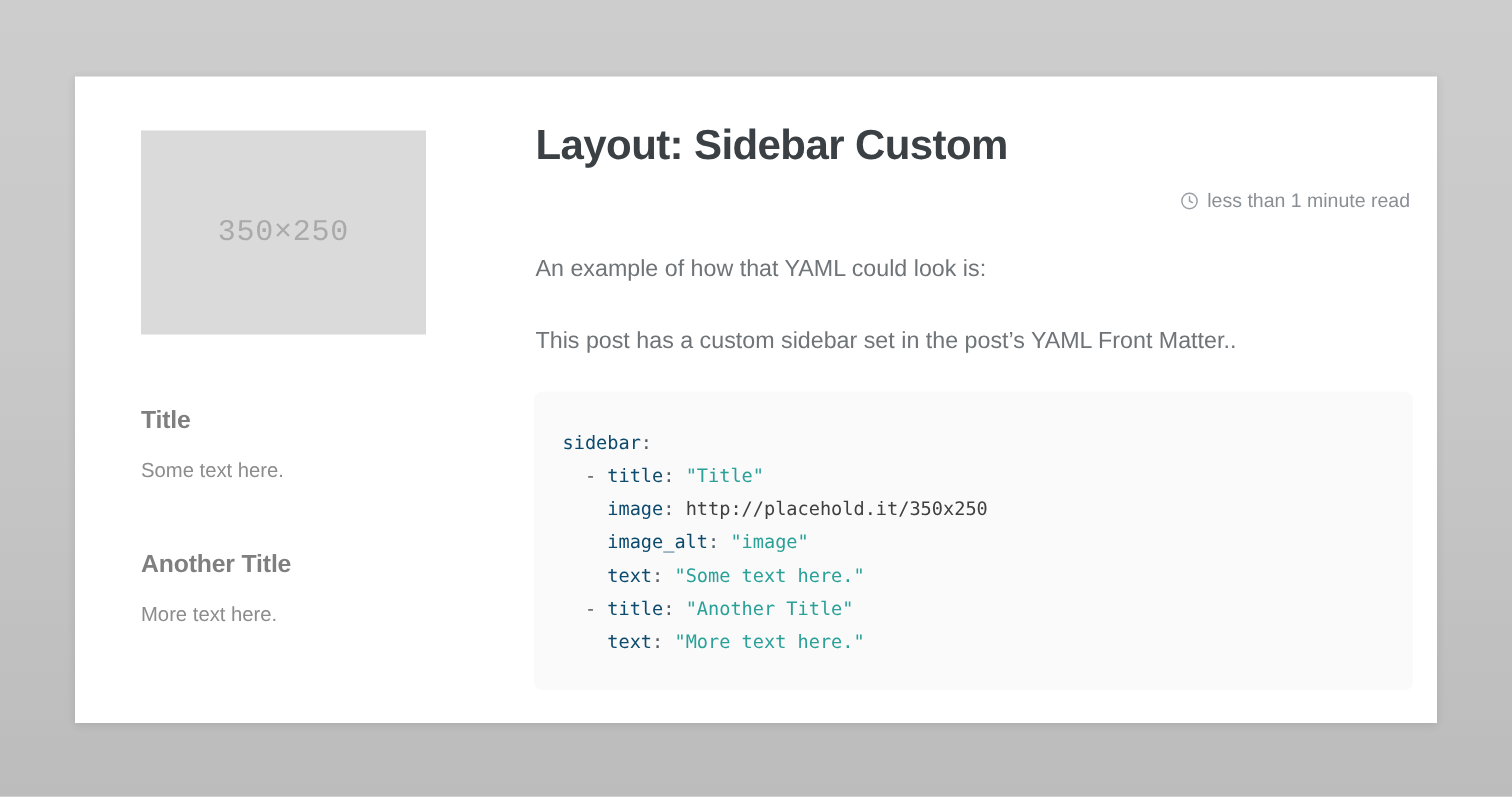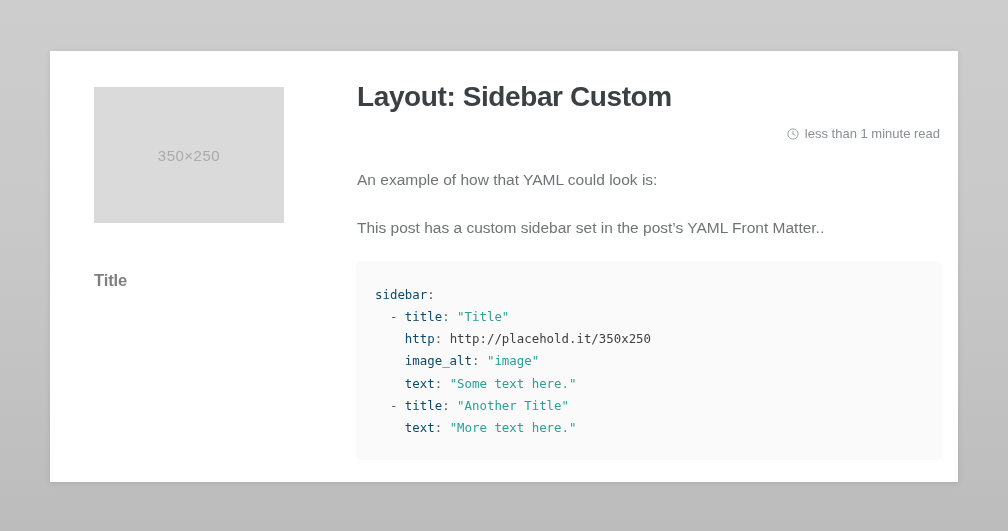--- a/index.html
+++ b/index.html
@@ -48,22 +48,22 @@
   }
   .author-figure {
     width: 190px;
     height: 136px;
     background: #dadada;
     display: flex;
     align-items: center;
     justify-content: center;
   }
   .author-figure-label {
-    font-family: Liberation Sans, sans-serif;
-    font-size: 15px;
+    font-family: Liberation Mono, monospace;
+    font-size: 20px;
     letter-spacing: 0.5px;
     color: #aaaaaa;
     user-select: none;
   }
   .sidebar-block { margin-top: 0; }
   .sidebar-title {
     font-size: 16.5px;
     font-weight: bold;
     color: #7f7f7f;
     margin: 0;
@@ -148,22 +148,27 @@
   <div class="card-inner">
 
     <aside class="sidebar">
 
       <div class="author-figure">
         <span class="author-figure-label">350×250</span>
       </div>
 
       <div class="sidebar-block first">
         <h3 class="sidebar-title">Title</h3>
-      </div>
-
+        <p class="sidebar-text">Some text here.</p>
+      </div>
+
+      <div class="sidebar-block next">
+        <h3 class="sidebar-title">Another Title</h3>
+        <p class="sidebar-text">More text here.</p>
+      </div>
 
     </aside>
 
     <main class="main">
 
       <h1 class="post-title">Layout: Sidebar Custom</h1>
 
       <div class="post-meta">
         <svg class="clock-icon" viewBox="0 0 16 16">
           <circle cx="8" cy="8" r="6.8" fill="none" stroke="#9aa0a5" stroke-width="1.3"></circle>
@@ -173,21 +178,21 @@
         <span>less than 1 minute read</span>
       </div>
 
       <p class="post-p second">An example of how that YAML could look is:</p>
 
       <p class="post-p">This post has a custom sidebar set in the post’s YAML Front Matter..</p>
 
       <div class="code-block">
         <pre class="code-pre" id="code-pre"><span class="tok-key">sidebar</span><span class="tok-punct">:</span>
   <span class="tok-punct">- </span><span class="tok-key">title</span><span class="tok-punct">:</span> <span class="tok-str">"Title"</span>
-    <span class="tok-key">http</span><span class="tok-punct">:</span> <span class="tok-plain">http://placehold.it/350x250</span>
+    <span class="tok-key">image</span><span class="tok-punct">:</span> <span class="tok-plain">http://placehold.it/350x250</span>
     <span class="tok-key">image_alt</span><span class="tok-punct">:</span> <span class="tok-str">"image"</span>
     <span class="tok-key">text</span><span class="tok-punct">:</span> <span class="tok-str">"Some text here."</span>
   <span class="tok-punct">- </span><span class="tok-key">title</span><span class="tok-punct">:</span> <span class="tok-str">"Another Title"</span>
     <span class="tok-key">text</span><span class="tok-punct">:</span> <span class="tok-str">"More text here."</span></pre>
       </div>
 
     </main>
 
   </div>
 </div>

